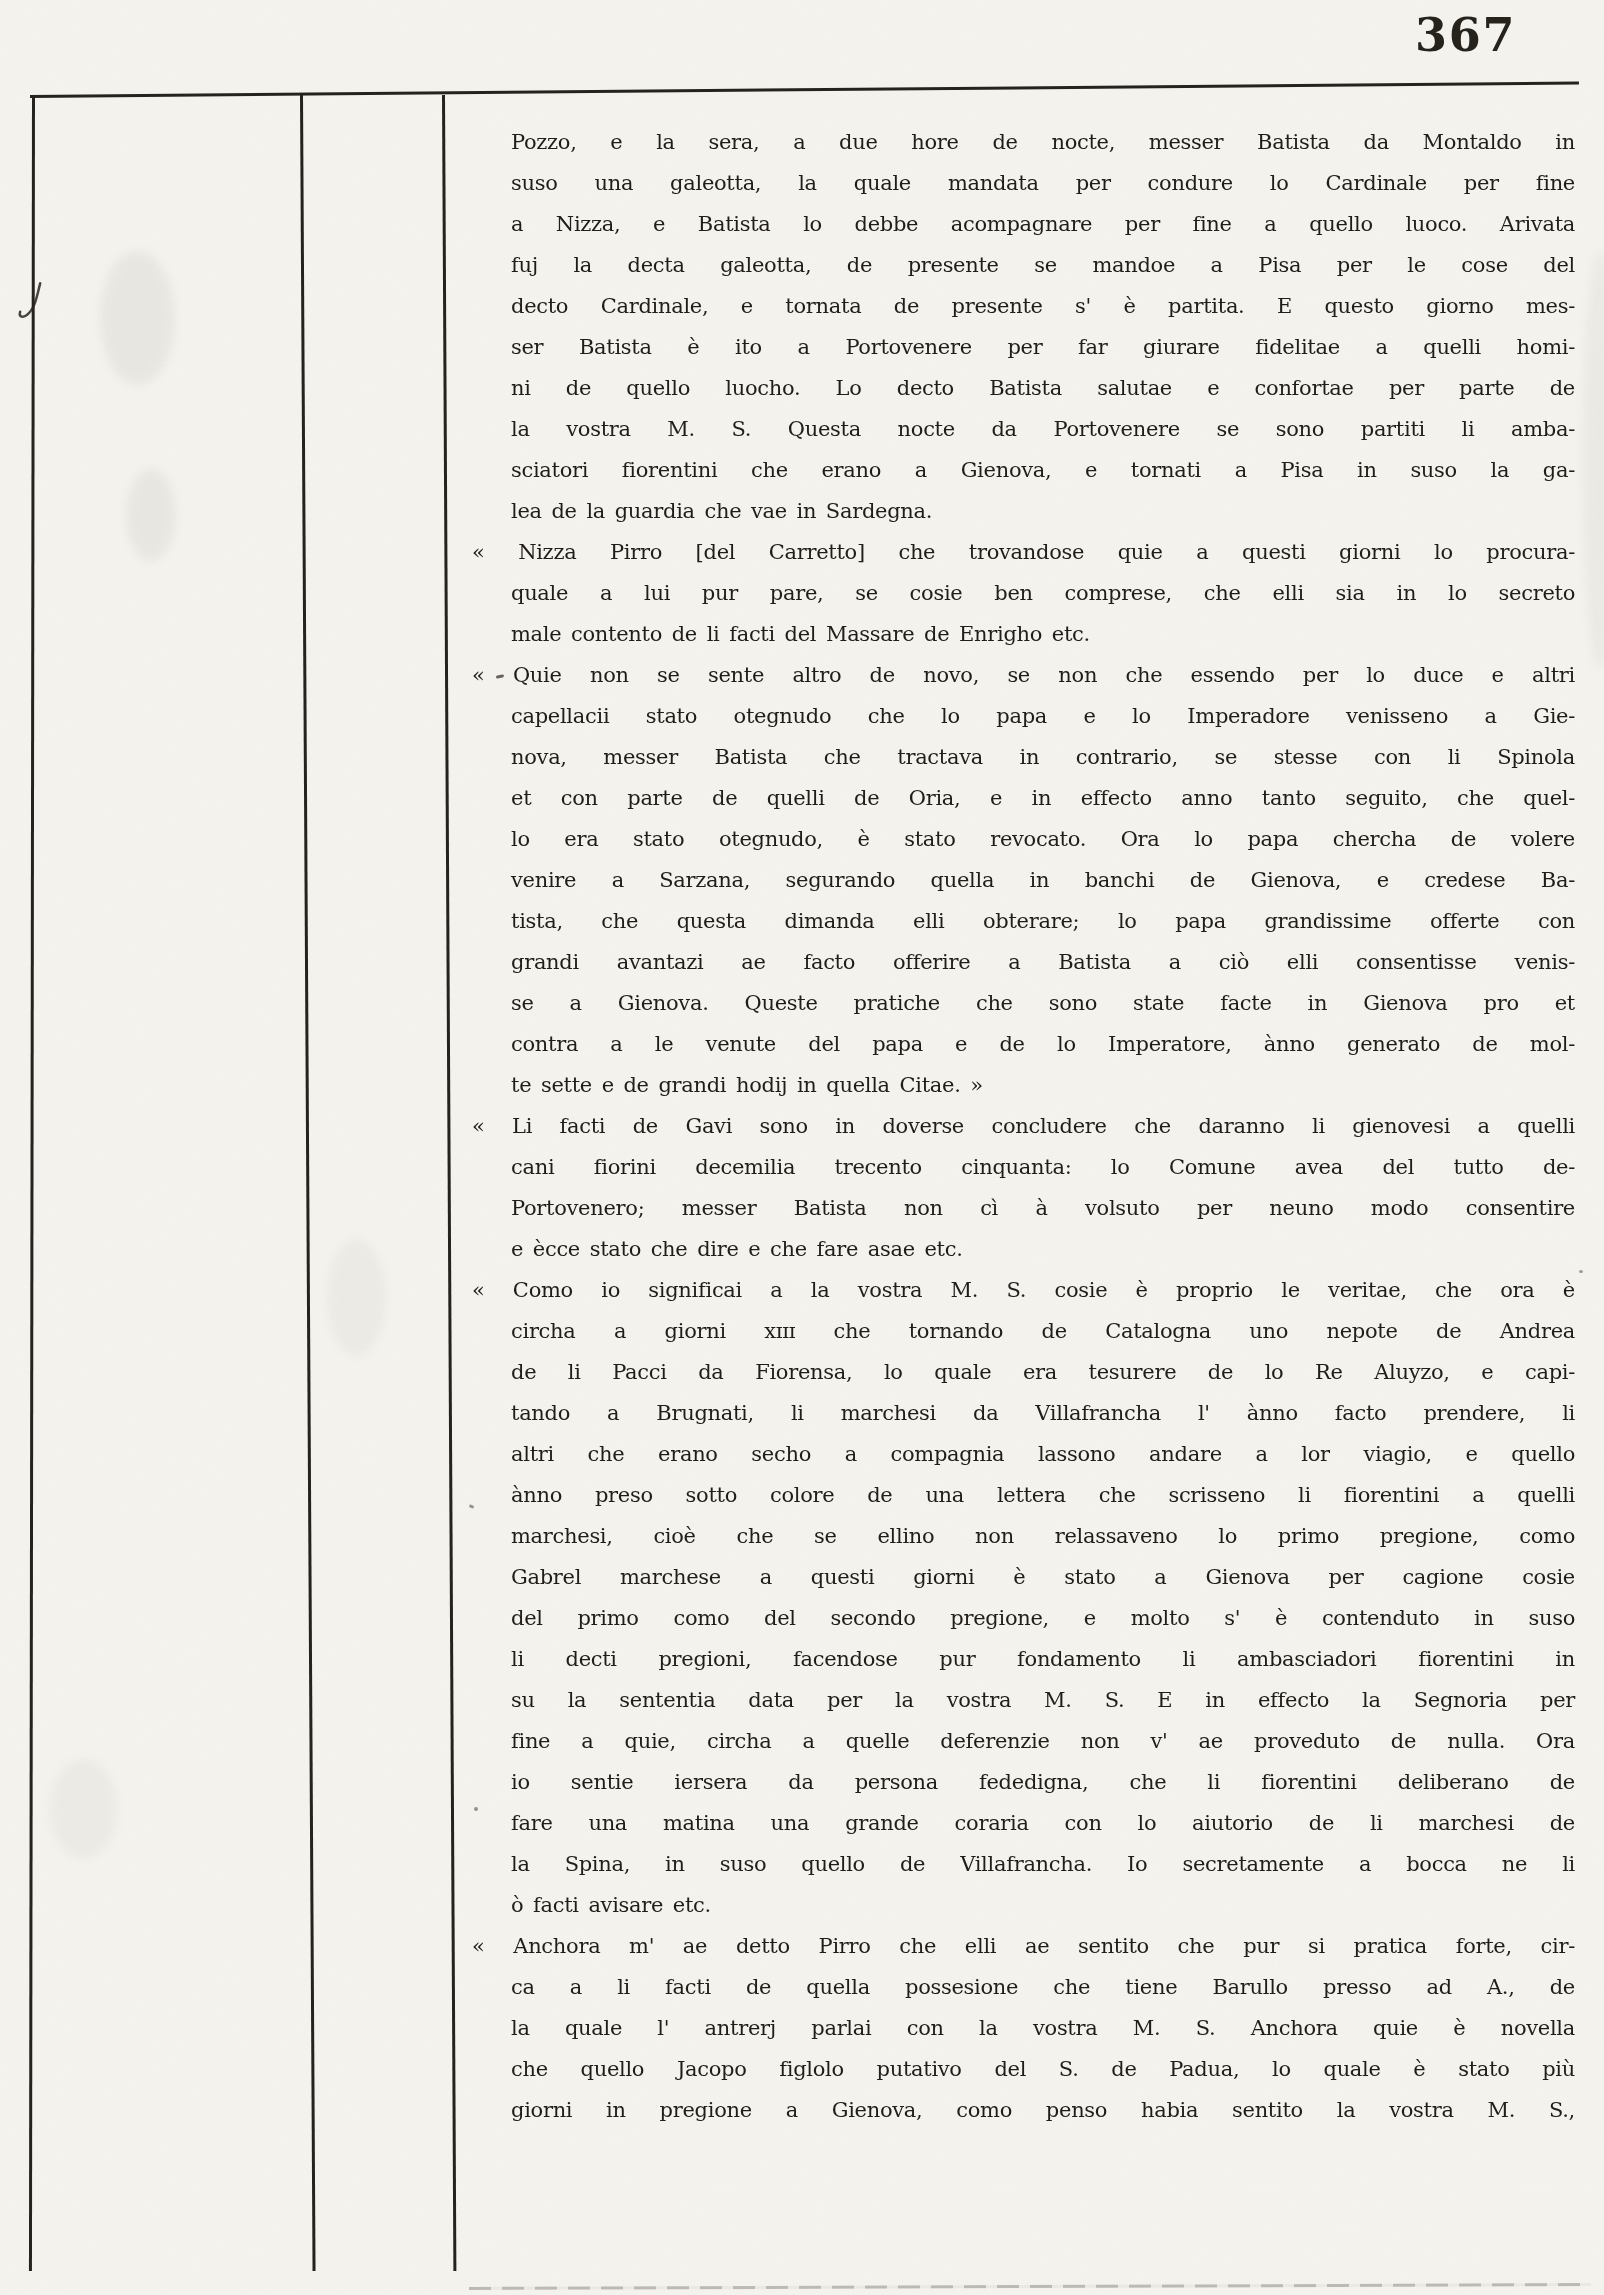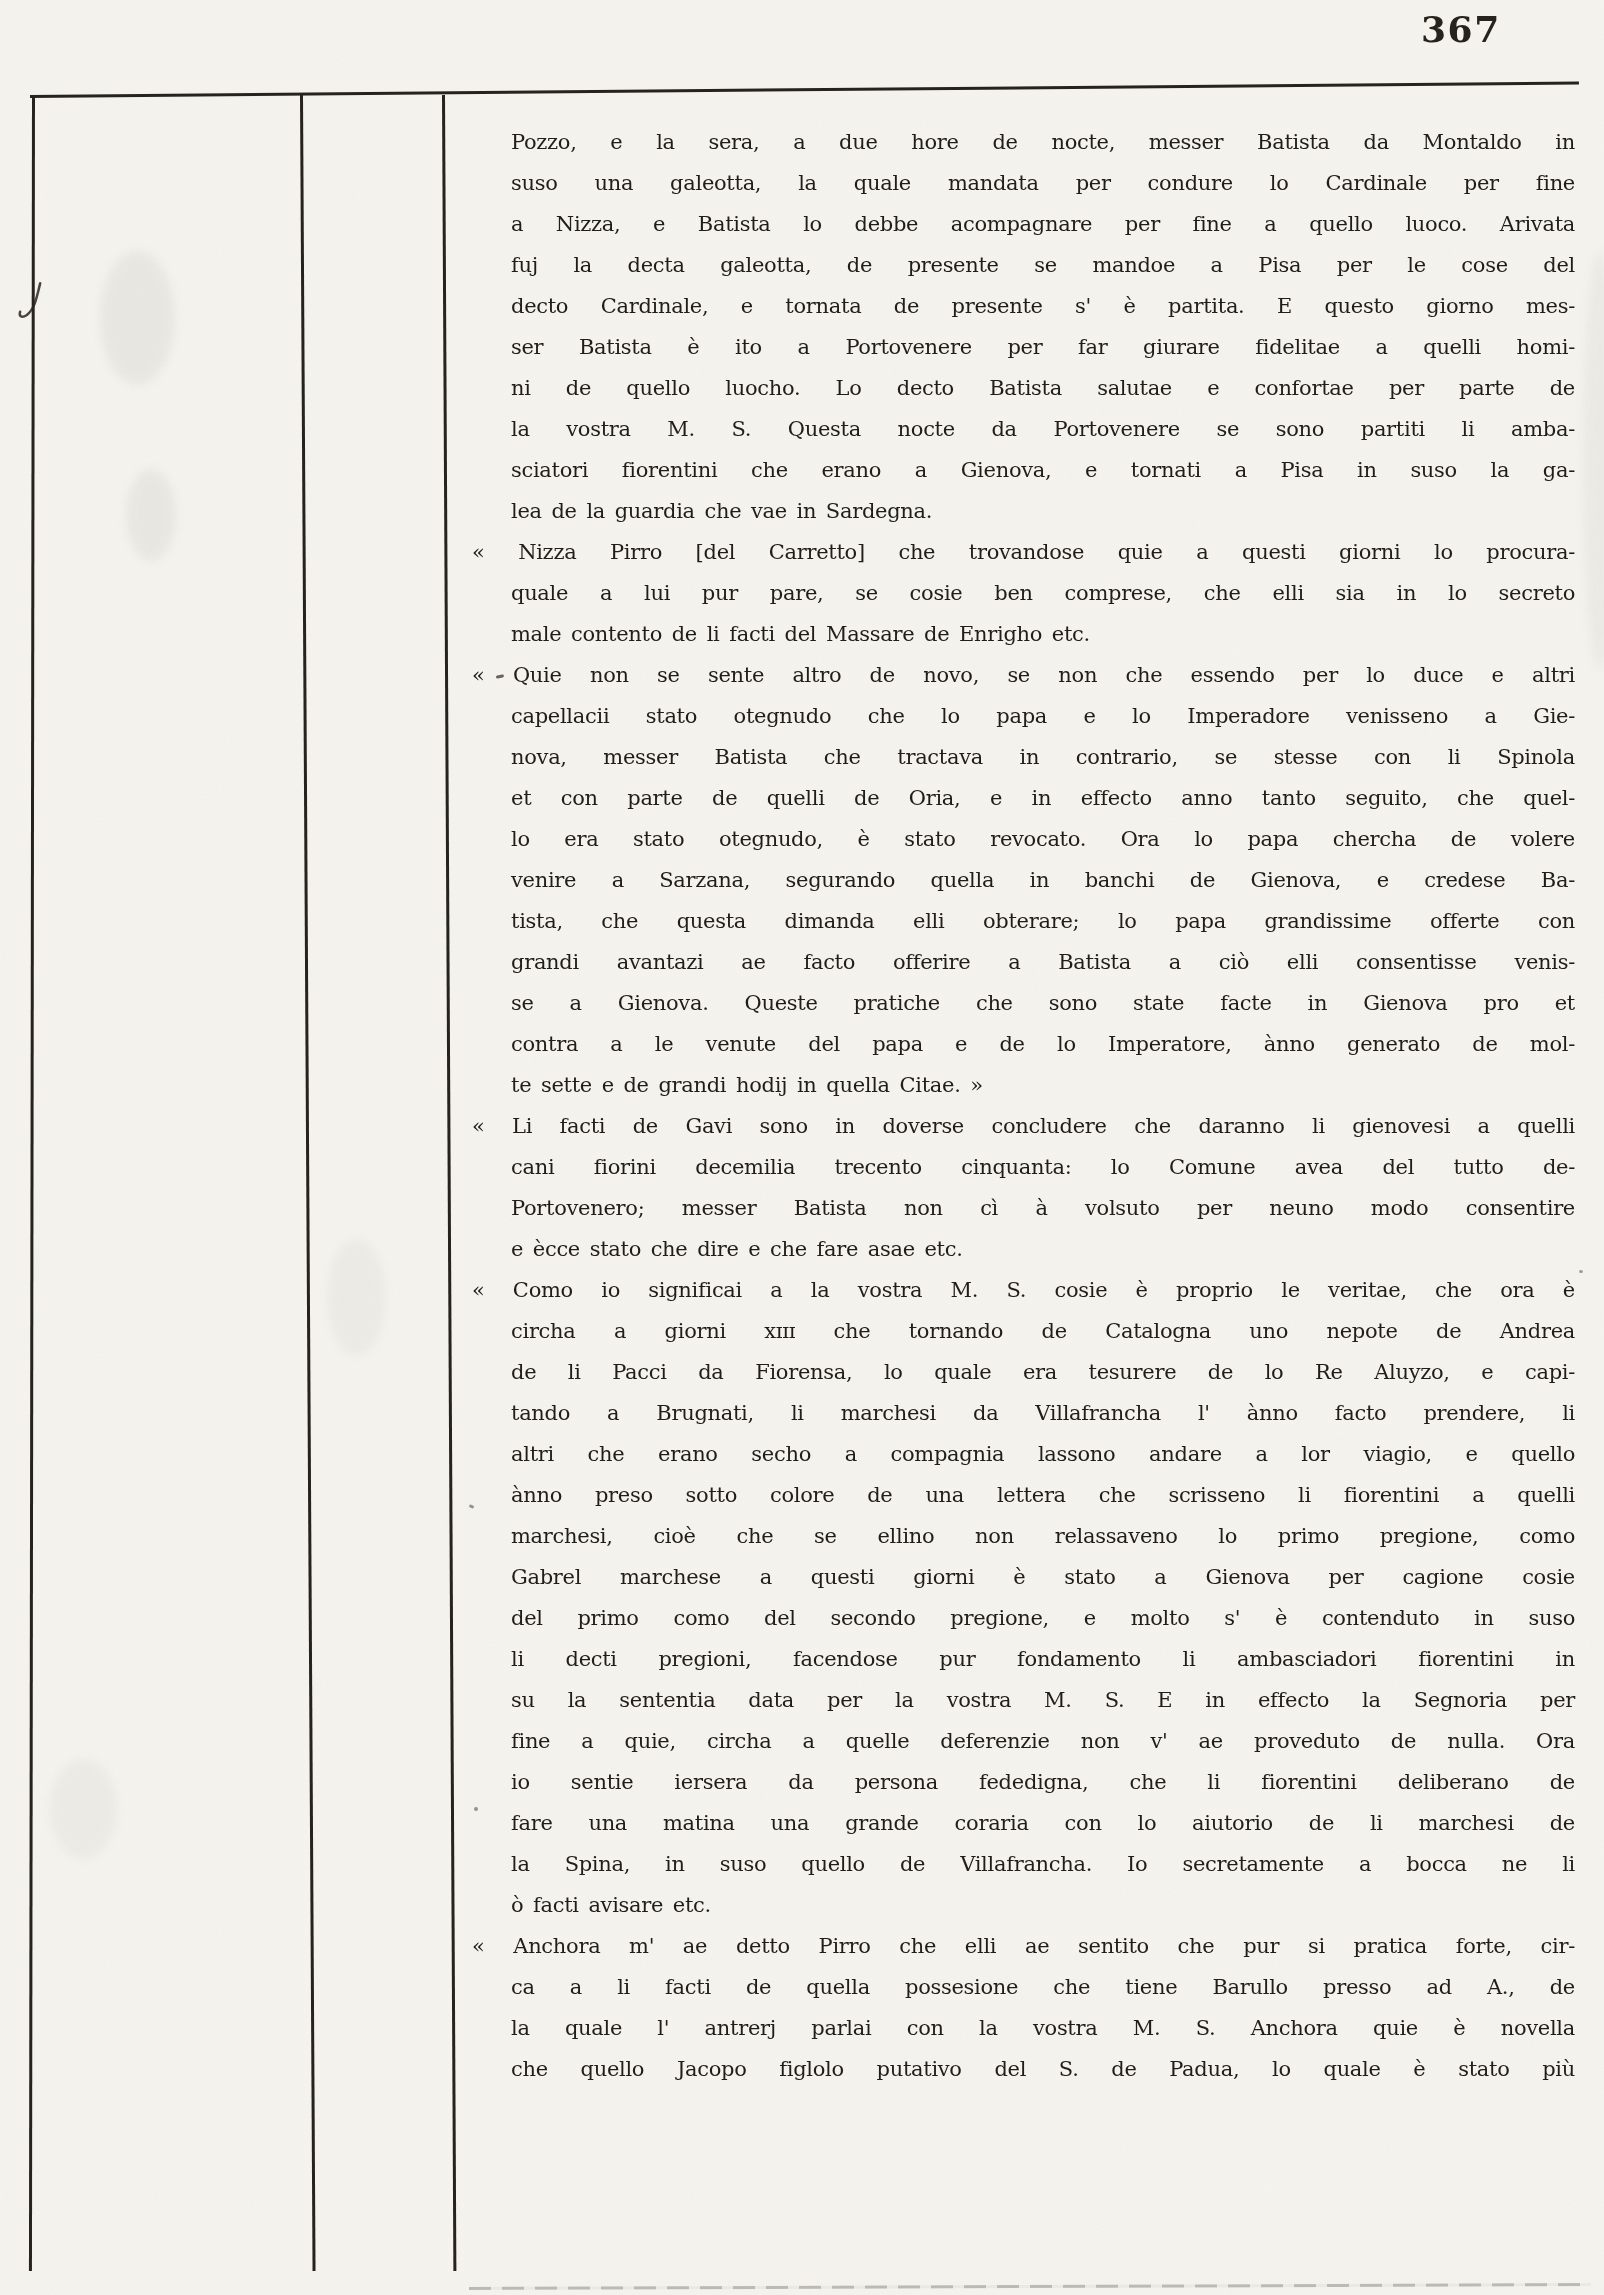--- a/index.html
+++ b/index.html
@@ -12,21 +12,21 @@
     color:#211d18;
   }
   .texture{position:absolute;inset:0;z-index:1;pointer-events:none;}
   .rule{position:absolute;background:#26221d;z-index:2;}
   .rule-top{left:30px;top:95px;width:1549px;height:2.5px;transform:rotate(-0.5deg);transform-origin:left center;}
   .rule-left{left:32px;top:95px;width:2.5px;height:2176px;transform:rotate(0.08deg);transform-origin:top center;}
   .rule-col1{left:300px;top:95px;width:2.5px;height:2176px;transform:rotate(-0.33deg);transform-origin:top center;}
   .rule-col2{left:442px;top:95px;width:2.5px;height:2176px;transform:rotate(-0.30deg);transform-origin:top center;}
   .pageno{
     position:absolute;left:1415px;top:8.4px;width:92px;z-index:3;
-    font-size:36px;font-weight:bold;letter-spacing:1.7px;text-align:center;
+    font-size:46px;font-weight:bold;letter-spacing:1.7px;text-align:center;
     color:#26221c;
   }
   .text-block{
     position:absolute;left:511px;top:122px;width:1064px;z-index:3;
   }
   .line{
     height:41px;line-height:41px;
     font-size:21px;letter-spacing:-0.3px;word-spacing:3.3px;
     white-space:nowrap;
     text-align:justify;text-align-last:justify;
@@ -122,20 +122,21 @@
       <div class="line">su la sententia data per la vostra M. S. E in effecto la Segnoria per</div>
       <div class="line">fine a quie, circha a quelle deferenzie non v' ae proveduto de nulla. Ora</div>
       <div class="line">io sentie iersera da persona fededigna, che li fiorentini deliberano de</div>
       <div class="line">fare una matina una grande coraria con lo aiutorio de li marchesi de</div>
       <div class="line">la Spina, in suso quello de Villafrancha. Io secretamente a bocca ne li</div>
       <div class="line p-end">ò facti avisare etc.</div>
       <div class="line p-start">« Anchora m' ae detto Pirro che elli ae sentito che pur si pratica forte, cir-</div>
       <div class="line">ca a li facti de quella possesione che tiene Barullo presso ad A., de</div>
       <div class="line">la quale l' antrerj parlai con la vostra M. S. Anchora quie è novella</div>
       <div class="line">che quello Jacopo figlolo putativo del S. de Padua, lo quale è stato più</div>
+      <div class="line">giorni in pregione a Gienova, como penso habia sentito la vostra M. S.,</div>
     </div>
 
   <svg class="squiggle" width="42" height="50" xmlns="http://www.w3.org/2000/svg" viewBox="0 0 50 60">
     <path d="M30,4 C26,20 24,34 14,42 C8,46 4,44 6,38" fill="none" stroke="#2a261f" stroke-width="3" stroke-linecap="round" opacity="0.85"></path>
   </svg>
   <div class="speck s1"></div>
   <div class="speck s2"></div>
   <div class="speck s3"></div>
   <div class="speck s4"></div>
   <div class="streak"></div>

